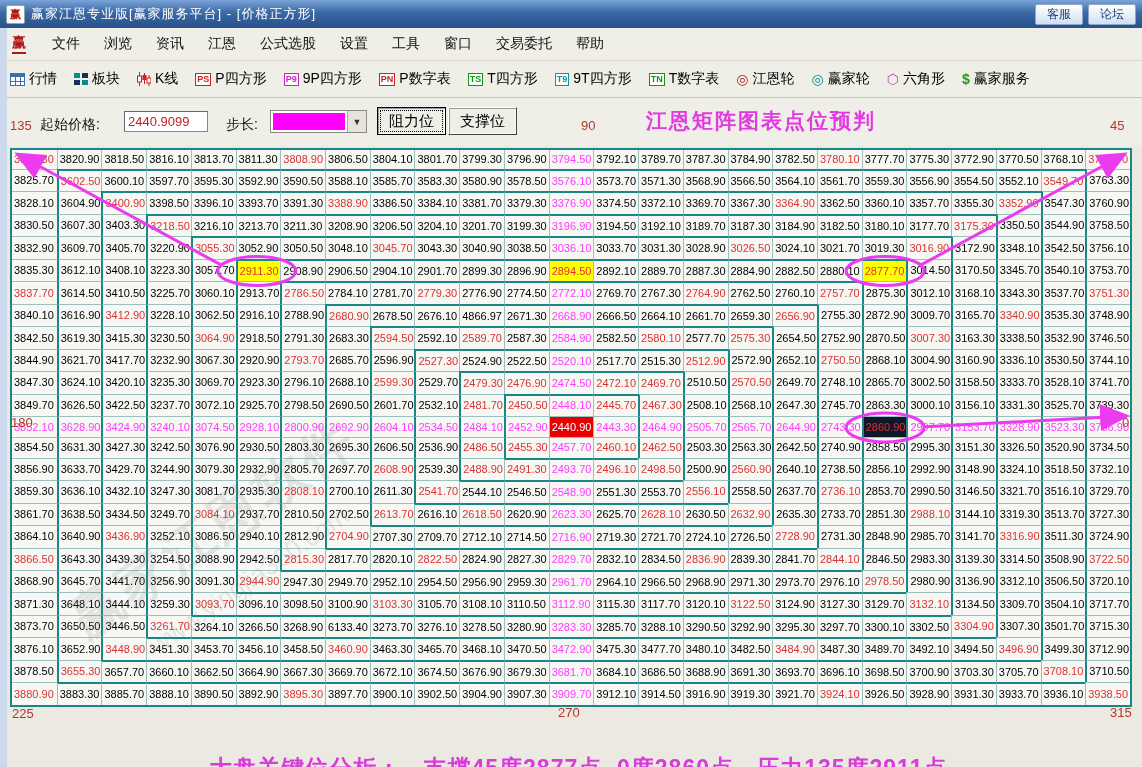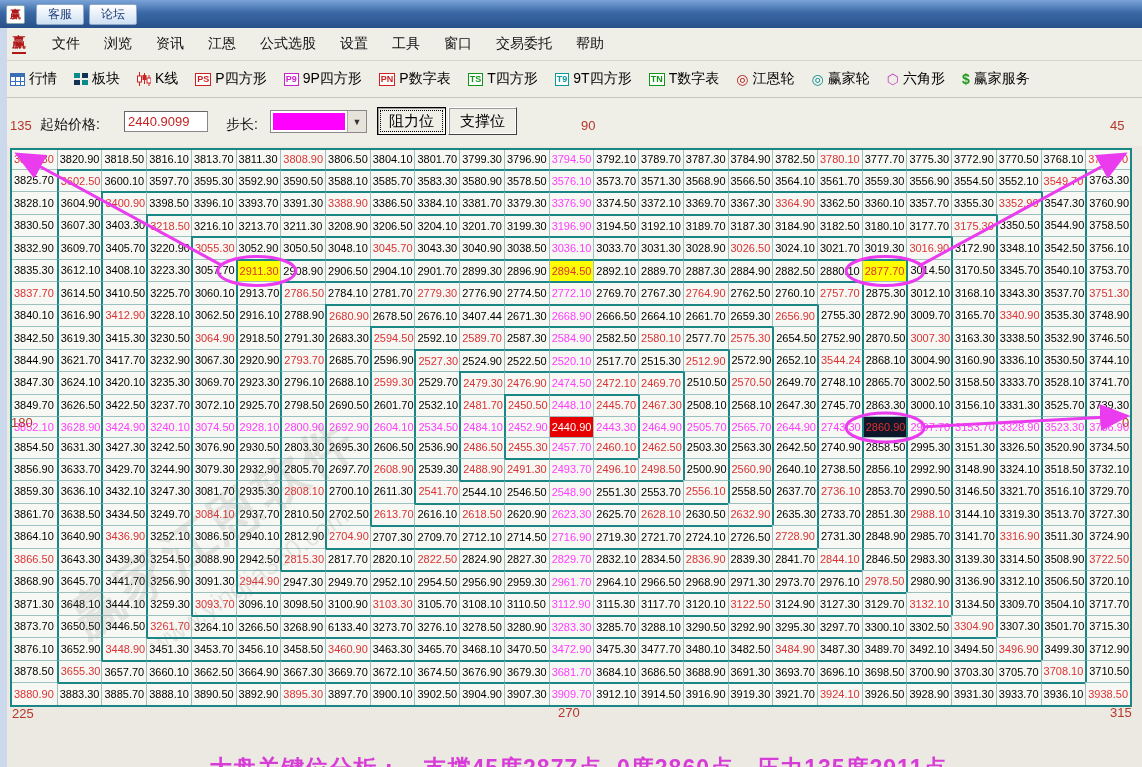--- a/index.html
+++ b/index.html
@@ -63,20 +63,21 @@
 
   
   .statusbar{position:absolute;left:0;top:726px;width:1142px;text-align:center;color:#d83cd8;
     font-size:23px;font-weight:bold;white-space:pre;letter-spacing:1px;}
 </style>
 </head>
 <body>
 
 <div class="titlebar">
   <span class="tb-logo">赢</span>
+  <span class="tb-title">赢家江恩专业版[赢家服务平台] - [价格正方形]</span>
   <button class="tb-btn">客服</button>
   <button class="tb-btn">论坛</button>
 </div>
 
 <div class="menubar">
   <span class="menu-logo">赢</span>
   <span class="menu-item">文件</span>
   <span class="menu-item">浏览</span>
   <span class="menu-item">资讯</span>
   <span class="menu-item">江恩</span>
@@ -166,20 +167,21 @@
   <span class="ctl-label" style="left:40px;top:18px">起始价格:</span>
   <input class="price-input" value="2440.9099" style="">
   <span class="ctl-label" style="left:226px;top:18px">步长:</span>
   <span class="combo">
     <span class="swatch" style="background: rgb(255, 0, 255);"></span>
     <span class="combo-arrow">▼</span>
   </span>
   <button class="btn focused" style="left:377px">阻力位</button>
   <button class="btn" style="left:448px">支撑位</button>
   <span class="angle" style="left:581px;top:20px">90</span>
+  <span class="chart-title">江恩矩阵图表点位预判</span>
   <span class="angle" style="left:1110px;top:20px">45</span>
 </div>
 
 <div class="left-strip"></div>
 
 <div class="gridwrap">
   <table class="gann" style="background: rgb(247, 247, 243);">
       <tbody>
         <tr>
           <td style="color:#d93333;border-top:0;border-left:0;">3823.30</td>
@@ -374,21 +376,21 @@
           <td style="color:#000000;border-top:1px solid var(--cellb);border-left:0;">3840.10</td>
           <td style="color:#000000;border-top:1px solid var(--cellb);border-left:2px solid var(--ring);">3616.90</td>
           <td style="color:#d93333;border-top:1px solid var(--cellb);border-left:2px solid var(--ring);">3412.90</td>
           <td style="color:#000000;border-top:1px solid var(--cellb);border-left:2px solid var(--ring);">3228.10</td>
           <td style="color:#000000;border-top:1px solid var(--cellb);border-left:2px solid var(--ring);">3062.50</td>
           <td style="color:#000000;border-top:1px solid var(--cellb);border-left:2px solid var(--ring);">2916.10</td>
           <td style="color:#000000;border-top:1px solid var(--cellb);border-left:2px solid var(--ring);">2788.90</td>
           <td style="color:#d93333;border-top:2px solid var(--ring);border-left:2px solid var(--ring);">2680.90</td>
           <td style="color:#000000;border-top:2px solid var(--ring);border-left:1px solid var(--cellb);">2678.50</td>
           <td style="color:#000000;border-top:2px solid var(--ring);border-left:1px solid var(--cellb);">2676.10</td>
-          <td style="color:#000000;border-top:2px solid var(--ring);border-left:1px solid var(--cellb);">3407.44</td>
+          <td style="color:#000000;border-top:2px solid var(--ring);border-left:1px solid var(--cellb);">4866.97</td>
           <td style="color:#000000;border-top:2px solid var(--ring);border-left:1px solid var(--cellb);">2671.30</td>
           <td style="color:#ff3dff;border-top:2px solid var(--ring);border-left:1px solid var(--cellb);">2668.90</td>
           <td style="color:#000000;border-top:2px solid var(--ring);border-left:1px solid var(--cellb);">2666.50</td>
           <td style="color:#000000;border-top:2px solid var(--ring);border-left:1px solid var(--cellb);">2664.10</td>
           <td style="color:#000000;border-top:2px solid var(--ring);border-left:1px solid var(--cellb);">2661.70</td>
           <td style="color:#000000;border-top:2px solid var(--ring);border-left:1px solid var(--cellb);">2659.30</td>
           <td style="color:#d93333;border-top:2px solid var(--ring);border-left:1px solid var(--cellb);">2656.90</td>
           <td style="color:#000000;border-top:1px solid var(--cellb);border-left:2px solid var(--ring);">2755.30</td>
           <td style="color:#000000;border-top:1px solid var(--cellb);border-left:2px solid var(--ring);">2872.90</td>
           <td style="color:#000000;border-top:1px solid var(--cellb);border-left:2px solid var(--ring);">3009.70</td>
@@ -436,21 +438,21 @@
           <td style="color:#000000;border-top:1px solid var(--cellb);border-left:2px solid var(--ring);">2596.90</td>
           <td style="color:#d93333;border-top:2px solid var(--ring);border-left:2px solid var(--ring);">2527.30</td>
           <td style="color:#000000;border-top:2px solid var(--ring);border-left:1px solid var(--cellb);">2524.90</td>
           <td style="color:#000000;border-top:2px solid var(--ring);border-left:1px solid var(--cellb);">2522.50</td>
           <td style="color:#ff3dff;border-top:2px solid var(--ring);border-left:1px solid var(--cellb);">2520.10</td>
           <td style="color:#000000;border-top:2px solid var(--ring);border-left:1px solid var(--cellb);">2517.70</td>
           <td style="color:#000000;border-top:2px solid var(--ring);border-left:1px solid var(--cellb);">2515.30</td>
           <td style="color:#d93333;border-top:2px solid var(--ring);border-left:1px solid var(--cellb);">2512.90</td>
           <td style="color:#000000;border-top:1px solid var(--cellb);border-left:2px solid var(--ring);">2572.90</td>
           <td style="color:#000000;border-top:1px solid var(--cellb);border-left:2px solid var(--ring);">2652.10</td>
-          <td style="color:#d93333;border-top:1px solid var(--cellb);border-left:2px solid var(--ring);">3544.24</td>
+          <td style="color:#d93333;border-top:1px solid var(--cellb);border-left:2px solid var(--ring);">2750.50</td>
           <td style="color:#000000;border-top:1px solid var(--cellb);border-left:2px solid var(--ring);">2868.10</td>
           <td style="color:#000000;border-top:1px solid var(--cellb);border-left:2px solid var(--ring);">3004.90</td>
           <td style="color:#000000;border-top:1px solid var(--cellb);border-left:2px solid var(--ring);">3160.90</td>
           <td style="color:#000000;border-top:1px solid var(--cellb);border-left:2px solid var(--ring);">3336.10</td>
           <td style="color:#000000;border-top:1px solid var(--cellb);border-left:2px solid var(--ring);">3530.50</td>
           <td style="color:#000000;border-top:1px solid var(--cellb);border-left:2px solid var(--ring);">3744.10</td>
         </tr>
         <tr>
           <td style="color:#000000;border-top:1px solid var(--cellb);border-left:0;">3847.30</td>
           <td style="color:#000000;border-top:1px solid var(--cellb);border-left:2px solid var(--ring);">3624.10</td>

